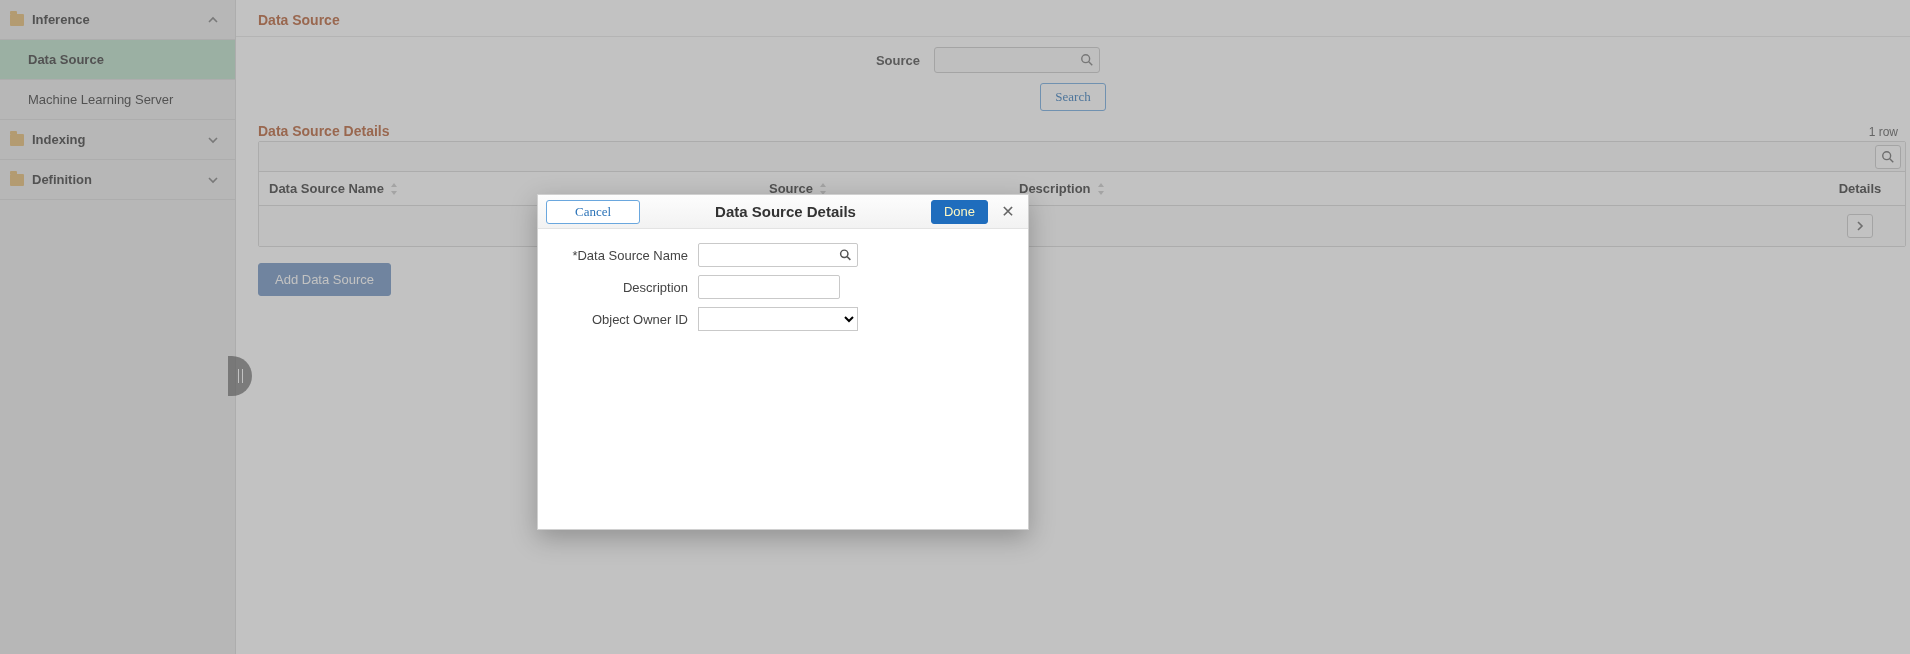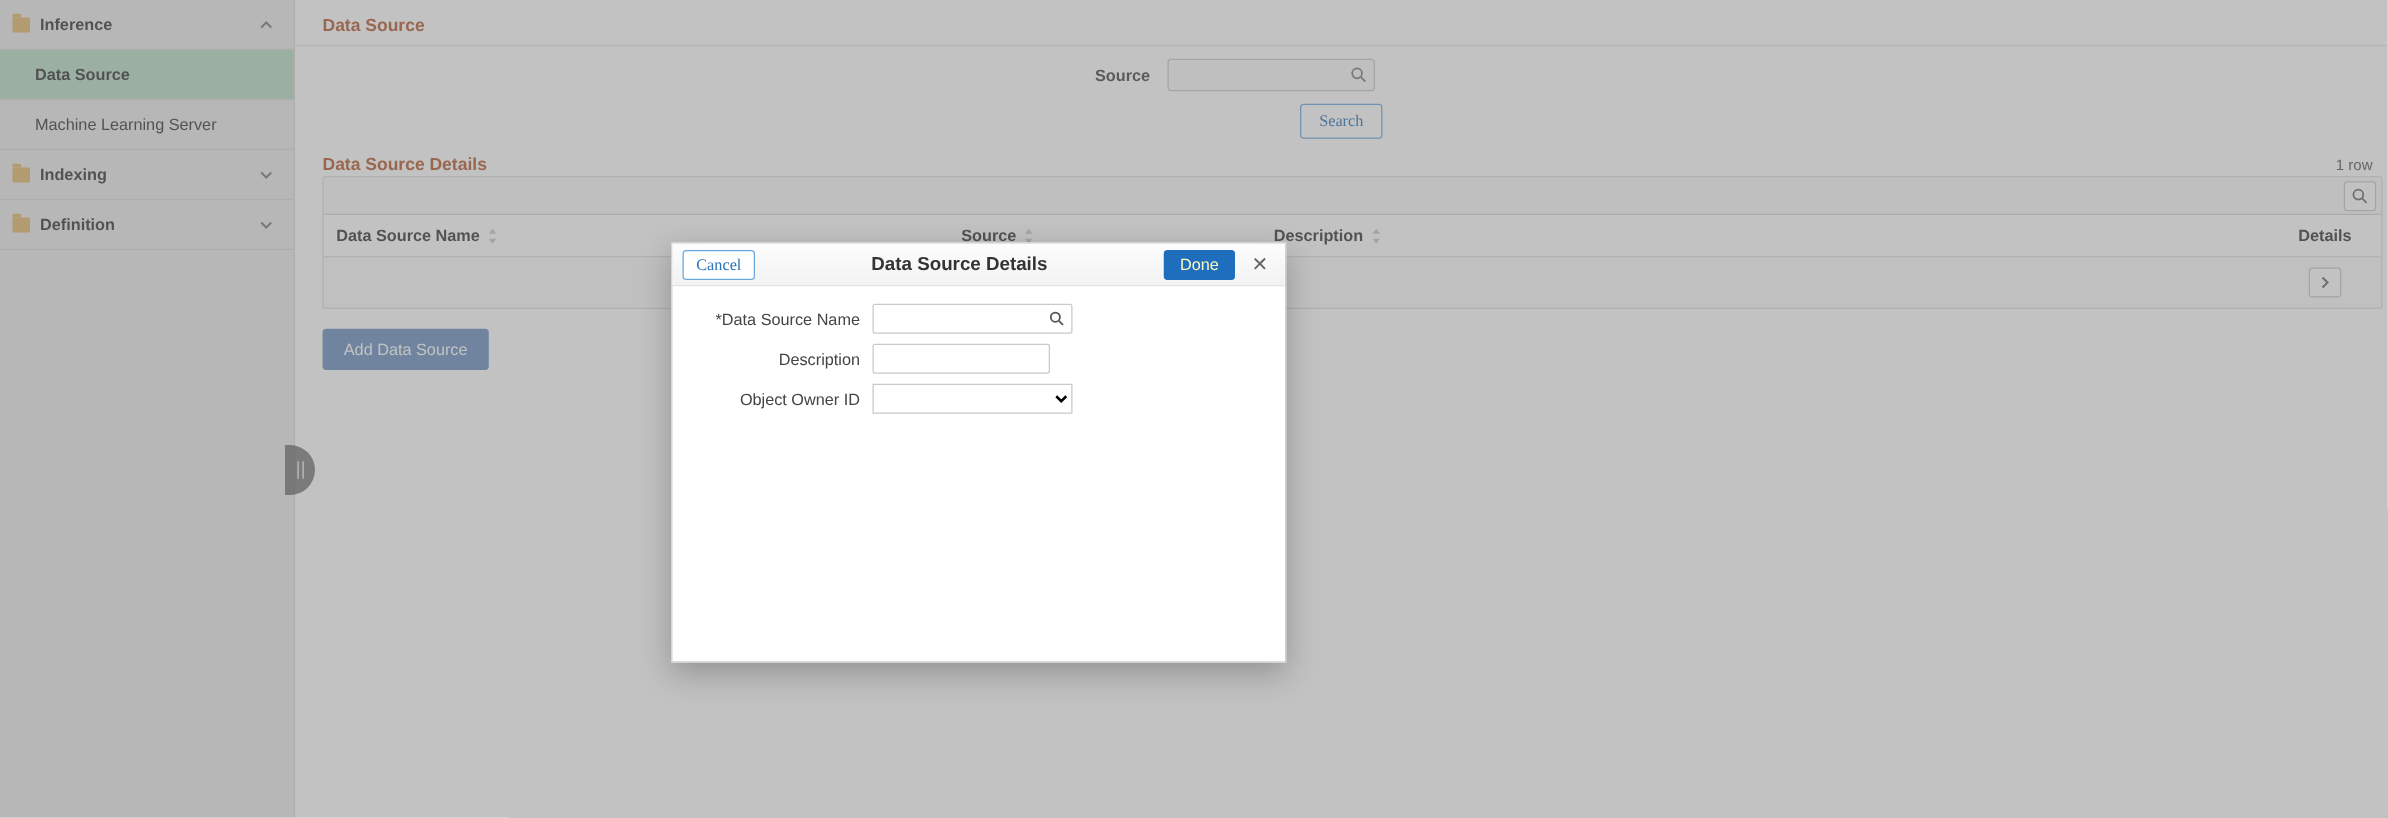--- a/index.html
+++ b/index.html
@@ -269,21 +269,21 @@
       text-align: center;
       font-weight: bold;
       font-size: 15px;
       color: #333;
     }
     .modal-close {
       width: 24px; height: 24px;
       display:flex;align-items:center;justify-content:center;
       color:#666; cursor:pointer; font-size:16px;
     }
-    .modal .btn-outline { height:24px; padding:0 10px; }
+    .modal .btn-outline { height:24px; padding:0 28px; }
     .modal .btn-primary { height:24px; padding:0 12px; }
 
     .form {
       padding: 14px 16px 0 10px;
     }
     .form-row {
       display: flex;
       align-items: center;
       margin-bottom: 8px;
     }

